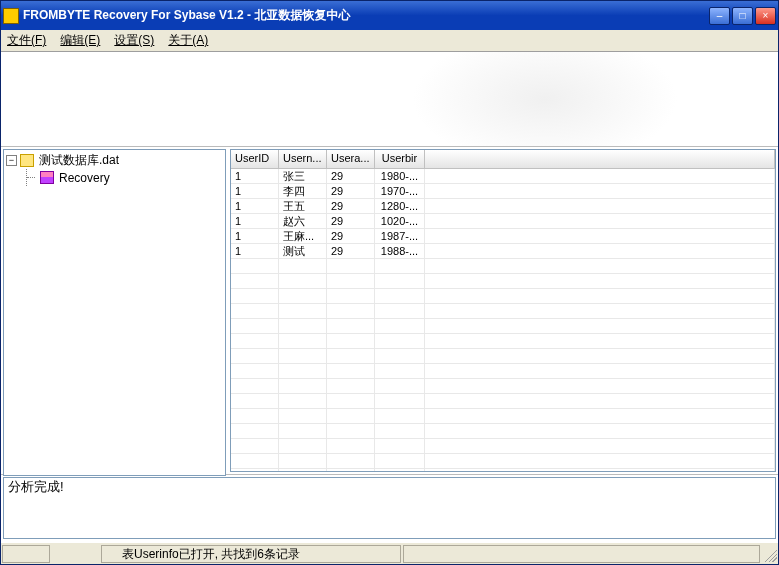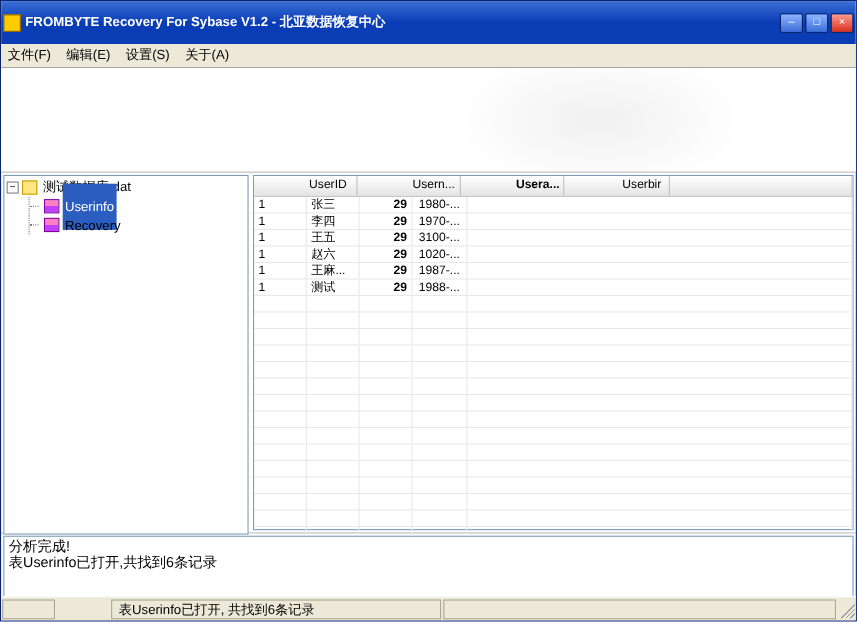--- a/index.html
+++ b/index.html
@@ -8,21 +8,21 @@
     font-family: "Microsoft YaHei", "SimSun", Arial, sans-serif;
     font-size: 12px;
     background: #ffffff;
     width: 779px;
     height: 565px;
     overflow: hidden;
     position: relative;
     border: 1px solid #0a246a;
   }
   .titlebar {
-    height: 39px;
+    height: 29px;
     background: linear-gradient(to bottom, #3a6ed5 0%, #0a3db5 50%, #0a3db5 100%);
     display: flex;
     align-items: center;
     padding: 0 2px;
     color: #fff;
   }
   .titlebar-icon {
     width: 16px; height: 16px;
     background: #ffcc00;
     margin-right: 4px;
@@ -49,20 +49,21 @@
   }
   .win-btn.close { background: linear-gradient(to bottom, #ff9a8b, #d83020); }
   .menubar {
     height: 22px;
     background: #ece9d8;
     padding: 0 6px;
     display: flex;
     align-items: center;
     gap: 14px;
     border-bottom: 1px solid #9e9e9e;
+    text-decoration: underline;
   }
   .menu-item { cursor: pointer; }
   .banner {
     height: 95px;
     background:
       radial-gradient(ellipse 220px 110px at 70% 50%, #f0f0f0 0%, #ffffff 60%, #ffffff 100%),
       linear-gradient(to bottom, #ffffff, #f5f5f5);
     border-bottom: 1px solid #bbb;
     position: relative;
   }
@@ -127,21 +128,20 @@
     background: linear-gradient(to bottom, #ffffff, #e4e4e4);
     border-bottom: 1px solid #c0c0c0;
   }
   .grid-header-cell {
     border-right: 1px solid #c0c0c0;
     padding: 2px 4px;
     overflow: hidden; white-space: nowrap;
     cursor: pointer;
     text-align: left;
     font-size: 11px;
-    margin-left: 46px;
   }
   .grid-body {
     position: absolute; top: 19px; left: 0; right: 0; bottom: 0;
     overflow: auto;
   }
   .grid-row { display: flex; height: 15px; border-bottom: 1px solid #e8e8e8; }
   .grid-cell {
     border-right: 1px solid #e8e8e8;
     padding: 0 4px;
     overflow: hidden; white-space: nowrap;
@@ -164,37 +164,37 @@
     border-top: 1px solid #fff;
     display: flex;
     align-items: center;
     position: absolute;
     bottom: 0; left: 0; right: 0;
   }
   .status-cell {
     border: 1px solid #aca899;
     height: 18px;
     line-height: 16px;
-    padding: 0 6px;
+    padding: 0 20px;
     margin: 0 1px;
     background: #ece9d8;
   }
   .status-cell.main { flex: 0 0 300px; margin-left: 50px; }
   .status-cell.spacer { flex: 1; }
   .resize-grip {
     width: 16px; height: 16px;
     margin-right: 1px;
     background:
       linear-gradient(135deg, transparent 60%, #9e9e9e 60%, #9e9e9e 65%, transparent 65%,
                       transparent 72%, #9e9e9e 72%, #9e9e9e 77%, transparent 77%,
                       transparent 84%, #9e9e9e 84%, #9e9e9e 89%, transparent 89%);
   }
   .c0 { width: 48px; text-align: left; }
   .c1 { width: 48px; }
-  .c2 { width: 48px; text-align: right; font-weight: bold; }
+  .c2 { width: 48px; text-align: left; }
   .c3 { width: 50px; text-align: center; }
   .cfill { flex: 1; }
 </style>
 </head>
 <body>
 
 <div class="titlebar">
   <span class="titlebar-icon"></span>
   <span class="titlebar-text">FROMBYTE Recovery For Sybase V1.2 - 北亚数据恢复中心</span>
   <div class="win-buttons">
@@ -218,25 +218,20 @@
   <div class="tree-pane">
     <div class="tree-row">
       <span class="tree-toggle">−</span>
       <span class="tree-icon folder-icon"></span>
       <span class="tree-label">测试数据库.dat</span>
     </div>
     <div class="tree-children" id="tree-children">
         <div class="tree-row">
           <span class="tree-vline"></span>
           <span class="tree-icon table-icon"></span>
-          <span class="tree-label selected">Userinfo</span>
-        </div>
-        <div class="tree-row">
-          <span class="tree-vline"></span>
-          <span class="tree-icon table-icon"></span>
           <span class="tree-label">Recovery</span>
         </div>
       </div>
   </div>
 
   <div class="grid-pane">
     <div class="grid-header">
       <div class="grid-header-cell c0">UserID</div>
       <div class="grid-header-cell c1">Usern...</div>
       <div class="grid-header-cell c2">Usera...</div>
@@ -255,21 +250,21 @@
           <div class="grid-cell c0">1</div>
           <div class="grid-cell c1">李四</div>
           <div class="grid-cell c2">29</div>
           <div class="grid-cell c3">1970-...</div>
           <div class="grid-cell cfill"></div>
         </div>
         <div class="grid-row">
           <div class="grid-cell c0">1</div>
           <div class="grid-cell c1">王五</div>
           <div class="grid-cell c2">29</div>
-          <div class="grid-cell c3">3100-...</div>
+          <div class="grid-cell c3">1280-...</div>
           <div class="grid-cell cfill"></div>
         </div>
         <div class="grid-row">
           <div class="grid-cell c0">1</div>
           <div class="grid-cell c1">赵六</div>
           <div class="grid-cell c2">29</div>
           <div class="grid-cell c3">1020-...</div>
           <div class="grid-cell cfill"></div>
         </div>
         <div class="grid-row">
@@ -390,21 +385,20 @@
           <div class="grid-cell c2"></div>
           <div class="grid-cell c3"></div>
           <div class="grid-cell cfill"></div>
         </div>
       </div>
   </div>
 </div>
 
 <div class="log-pane" id="log-pane">
     <div>分析完成!</div>
-    <div>表Userinfo已打开,共找到6条记录</div>
   </div>
 
 <div class="statusbar">
   <div class="status-cell" style="width:48px"></div>
   <div class="status-cell main">表Userinfo已打开, 共找到6条记录</div>
   <div class="status-cell spacer"></div>
   <div class="resize-grip"></div>
 </div>
 
 </body></html>

